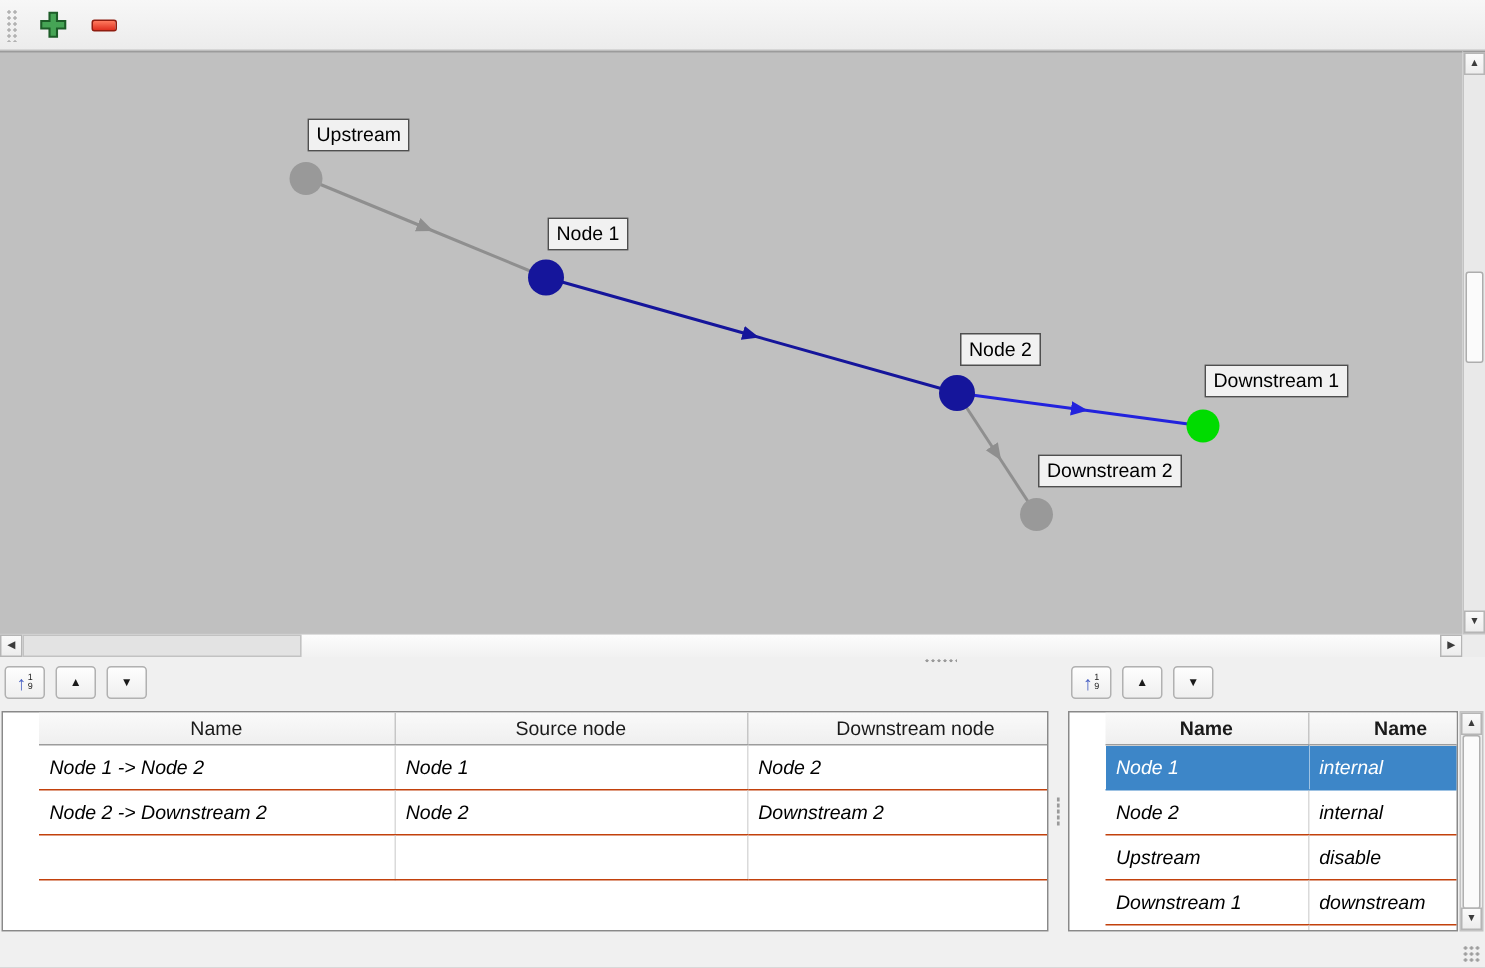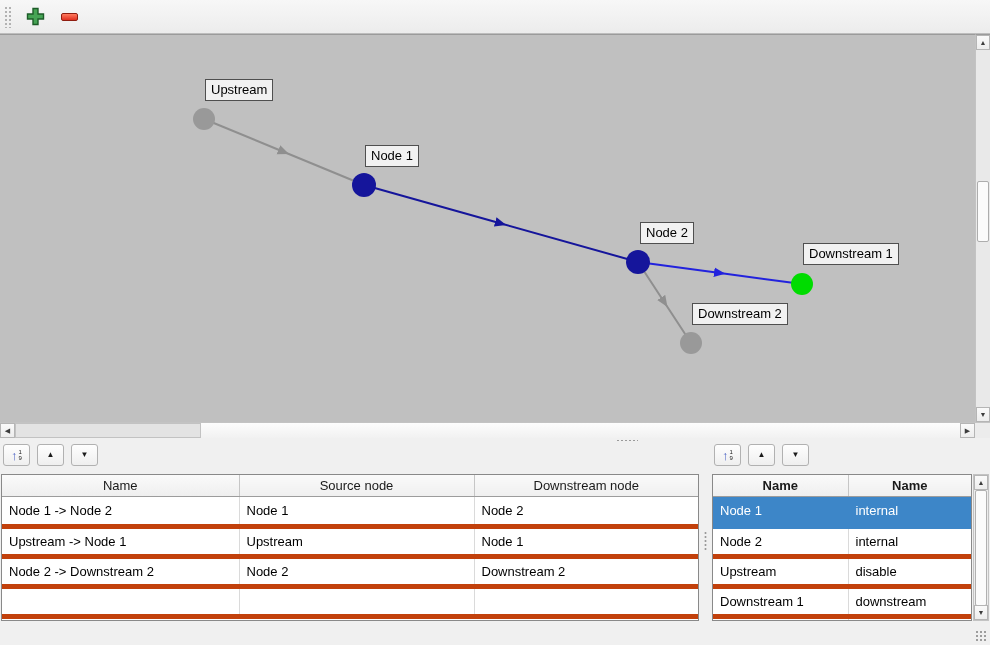--- a/index.html
+++ b/index.html
@@ -78,32 +78,32 @@
   .sort-icon { display:flex; align-items:center; }
   .sort-arrow { color:#4a62c4; font-weight:bold; font-size:13px; line-height:13px; }
   .sort-digits { display:flex; flex-direction:column; font-size:6px; line-height:6px; color:#222; margin-left:1px; }
   .tri-icon { font-size:8px; color:#1a1a1a; line-height:10px; }
   .table-wrap {
     position:absolute; top:31px; height:147px; background:#fff;
     border:1px solid #898989; overflow:hidden;
   }
   #edges-table-wrap { left:1px; width:698px; }
   #nodes-table-wrap { left:712px; width:260px; }
-  table.data-table { border-collapse:collapse; width:100%; table-layout:fixed; }
+  table.data-table { border-collapse:collapse; width:100%; table-layout:fixed;margin-left:24px; }
   .data-table th {
     height:21px; font-size:13px; font-weight:normal; color:#1a1a1a;
     background:linear-gradient(#fafafa,#efefef);
     border-bottom:1px solid #9c9c9c; border-right:1px solid #c6c6c6; padding:0 4px;
   }
   .data-table th:last-child { border-right:none; }
   #nodes-table th { font-weight:bold; }
   .data-table td {
     height:30px; font-size:13px; color:#000; padding:0 7px;
-    border-bottom:5px solid #c2410c; border-right:1px solid #dadada;
-    overflow:hidden; white-space:nowrap;
+    border-bottom:1px solid #c2410c; border-right:1px solid #dadada;
+    overflow:hidden; white-space:nowrap;font-style:italic;
   }
   .data-table td:last-child { border-right:none; }
   .data-table tr.selected td {
     background:var(--sel-color); color:#fff; border-color:var(--sel-color);
   }
   #nodes-vscroll { position:absolute; left:973px; top:31px; width:16px; height:147px;
     background:#ececec; border:1px solid #c3c3c3; }
   #nodes-vthumb { position:absolute; left:1px; top:15px; width:12px; height:116px;
     background:#fbfbfb; border:1px solid #b0b0b0; border-radius:2px; }
   #nv-up { left:0; top:0; width:14px; }
@@ -213,25 +213,20 @@
             <th>Downstream node</th>
           </tr>
         </thead>
       <tbody>
           <tr>
             <td>Node 1 -&gt; Node 2</td>
             <td>Node 1</td>
             <td>Node 2</td>
           </tr>
           <tr>
-            <td>Upstream -&gt; Node 1</td>
-            <td>Upstream</td>
-            <td>Node 1</td>
-          </tr>
-          <tr>
             <td>Node 2 -&gt; Downstream 2</td>
             <td>Node 2</td>
             <td>Downstream 2</td>
           </tr>
           <tr>
             <td>&nbsp;</td>
             <td>&nbsp;</td>
             <td>&nbsp;</td>
           </tr>
         </tbody>

